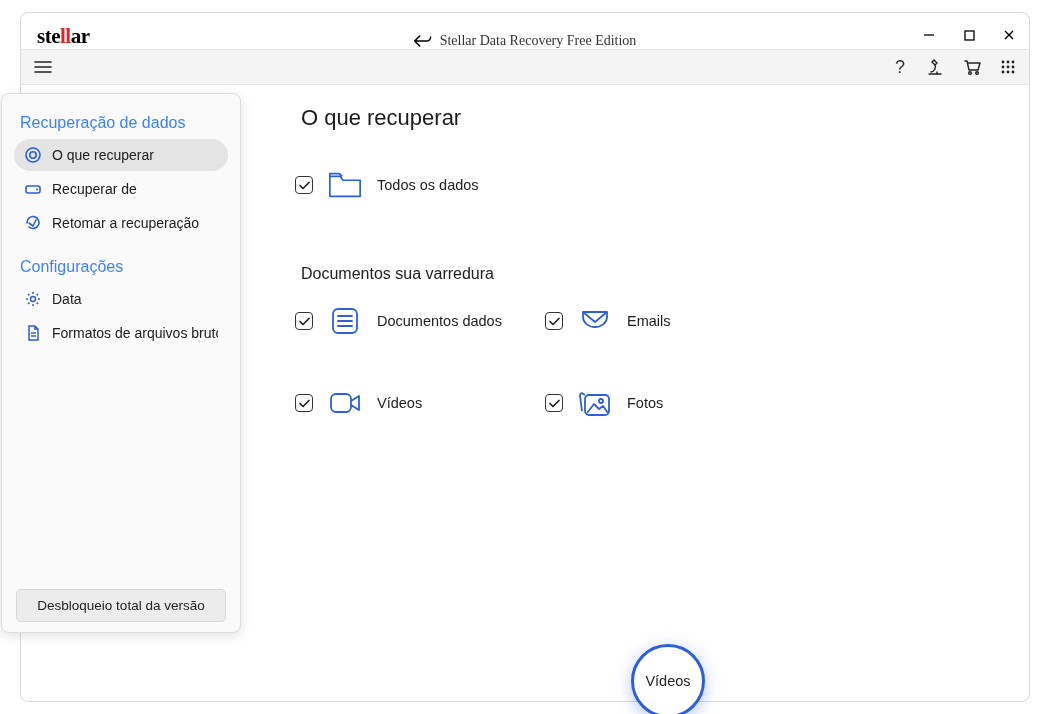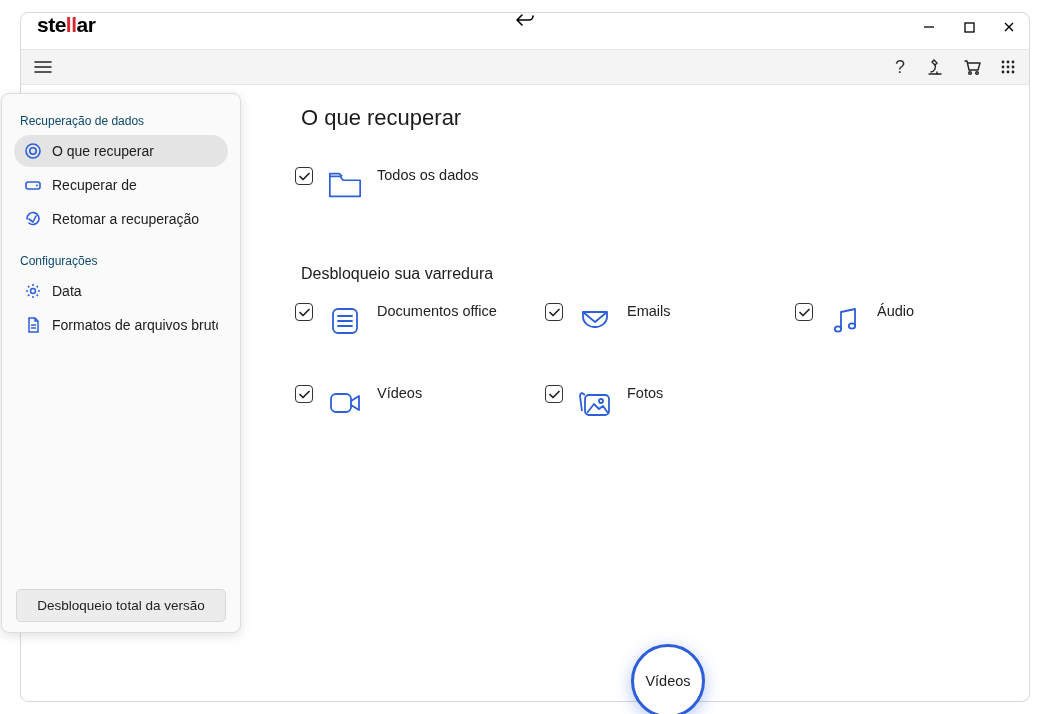--- a/index.html
+++ b/index.html
@@ -20,23 +20,24 @@
     border-radius: 8px;
     background: #fff;
     position: relative;
     overflow: visible;
     box-shadow: 0 0 0 0 rgba(0,0,0,0);
   }
   
   .titlebar {
     height: 36px;
     display: flex;
-    align-items: flex-start;
+    align-items: flex-end;
     position: relative;
     padding: 0 10px;
+    font-family: Liberation Serif, serif;
   }
   .logo {
     font-size: 21px;
     font-weight: 600;
     letter-spacing: -0.5px;
     color: #000;
     margin-left: 6px;
   }
   .logo .accent { color: #d9292f; }
   .title-center {
@@ -108,22 +109,22 @@
     height: 540px;
     background: #fafafa;
     border: 1px solid #ddd;
     border-radius: 8px;
     box-shadow: 0 3px 12px rgba(0,0,0,0.12);
     padding: 14px 8px 10px;
     display: flex;
     flex-direction: column;
   }
   .sidebar-section-title {
-    font-size: 12px;
-    color: #0c4a6e;
+    font-size: 16px;
+    color: #3b82f6;
     padding: 6px 10px;
   }
   .sidebar-item {
     display: flex;
     align-items: center;
     gap: 10px;
     padding: 7px 10px;
     font-size: 14px;
     color: #202020;
     cursor: pointer;
@@ -174,20 +175,21 @@
     margin: 0 0 20px 10px;
   }
   .option-row {
     display: grid;
     grid-template-columns: repeat(3, 230px);
     column-gap: 20px;
     margin-left: 4px;
   }
   .option {
     display: flex;
+    align-items: center;
     gap: 14px;
     margin-bottom: 28px;
   }
   .chk {
     width: 18px;
     height: 18px;
     border: 1.5px solid #333;
     border-radius: 4px;
     display: flex;
     align-items: center;
@@ -238,20 +240,21 @@
   <div class="titlebar">
     <div class="logo">
       <span>ste</span><span class="accent">ll</span><span>ar</span>
     </div>
     <div class="title-center">
       <span class="title-icon">
         <svg width="18" height="14" viewBox="0 0 18 14">
             <path d="M6 2 L1 7 L6 12 M1 7 H13 A4 4 0 0 0 17 3" fill="none" stroke="#000" stroke-width="1.6" stroke-linecap="round" stroke-linejoin="round"></path>
           </svg>
       </span>
+      <span>Stellar Data Recovery Free Edition</span>
     </div>
     <div class="title-controls">
       <div class="win-btn">
         <svg width="12" height="12" viewBox="0 0 12 12">
             <line x1="1" y1="6" x2="11" y2="6" stroke="#000" stroke-width="1.3"></line>
           </svg>
       </div>
       <div class="win-btn">
         <svg width="11" height="11" viewBox="0 0 11 11">
             <rect x="1" y="1" width="9" height="9" fill="none" stroke="#000" stroke-width="1.3"></rect>
@@ -381,70 +384,55 @@
           <svg width="38" height="34" viewBox="0 0 38 34" fill="none" stroke="#2d5fd9" stroke-width="1.8" stroke-linejoin="round">
               <path d="M3 8 H14 L17 12 H35 V29 H3 Z"></path>
               <path d="M3 8 V5 H13 L16 8"></path>
             </svg>
         </div>
         <div class="opt-label">Todos os dados</div>
       </div>
     </div>
 
     <div class="section-gap"></div>
-    <div class="section-title">Desbloqueio sua varredura</div>
+    <div class="section-title">Documentos sua varredura</div>
 
     <div class="option-row">
       <div class="option">
         <div class="chk checked">
           <svg width="11" height="9" viewBox="0 0 11 9">
               <path d="M1 4.5 L4 7.5 L10 1.5" fill="none" stroke="#222" stroke-width="1.7" stroke-linecap="round" stroke-linejoin="round"></path>
             </svg>
         </div>
         <div class="opt-icon">
           <svg width="32" height="32" viewBox="0 0 32 32" fill="none" stroke="#2d5fd9" stroke-width="1.8" stroke-linecap="round">
               <rect x="4" y="4" width="24" height="24" rx="5"></rect>
               <line x1="9" y1="11" x2="23" y2="11"></line>
               <line x1="9" y1="16" x2="23" y2="16"></line>
               <line x1="9" y1="21" x2="23" y2="21"></line>
             </svg>
         </div>
-        <div class="opt-label">Documentos office</div>
+        <div class="opt-label">Documentos dados</div>
       </div>
 
       <div class="option">
         <div class="chk checked">
           <svg width="11" height="9" viewBox="0 0 11 9">
               <path d="M1 4.5 L4 7.5 L10 1.5" fill="none" stroke="#222" stroke-width="1.7" stroke-linecap="round" stroke-linejoin="round"></path>
             </svg>
         </div>
         <div class="opt-icon">
           <svg width="32" height="30" viewBox="0 0 32 30" fill="none" stroke="#2d5fd9" stroke-width="1.8" stroke-linejoin="round">
               <path d="M4 6 H28 V11 A12 10 0 0 1 4 11 Z"></path>
               <path d="M4 6 L16 16 L28 6"></path>
             </svg>
         </div>
         <div class="opt-label">Emails</div>
       </div>
 
-      <div class="option">
-        <div class="chk checked">
-          <svg width="11" height="9" viewBox="0 0 11 9">
-              <path d="M1 4.5 L4 7.5 L10 1.5" fill="none" stroke="#222" stroke-width="1.7" stroke-linecap="round" stroke-linejoin="round"></path>
-            </svg>
-        </div>
-        <div class="opt-icon">
-          <svg width="30" height="32" viewBox="0 0 30 32" fill="none" stroke="#2d5fd9" stroke-width="1.8" stroke-linecap="round" stroke-linejoin="round">
-              <path d="M11 24 V7 L25 4 V21"></path>
-              <ellipse cx="8" cy="24" rx="3.2" ry="2.6"></ellipse>
-              <ellipse cx="22" cy="21" rx="3.2" ry="2.6"></ellipse>
-            </svg>
-        </div>
-        <div class="opt-label">Áudio</div>
-      </div>
     </div>
 
     <div style="height:18px"></div>
 
     <div class="option-row">
       <div class="option">
         <div class="chk checked">
           <svg width="11" height="9" viewBox="0 0 11 9">
               <path d="M1 4.5 L4 7.5 L10 1.5" fill="none" stroke="#222" stroke-width="1.7" stroke-linecap="round" stroke-linejoin="round"></path>
             </svg>

